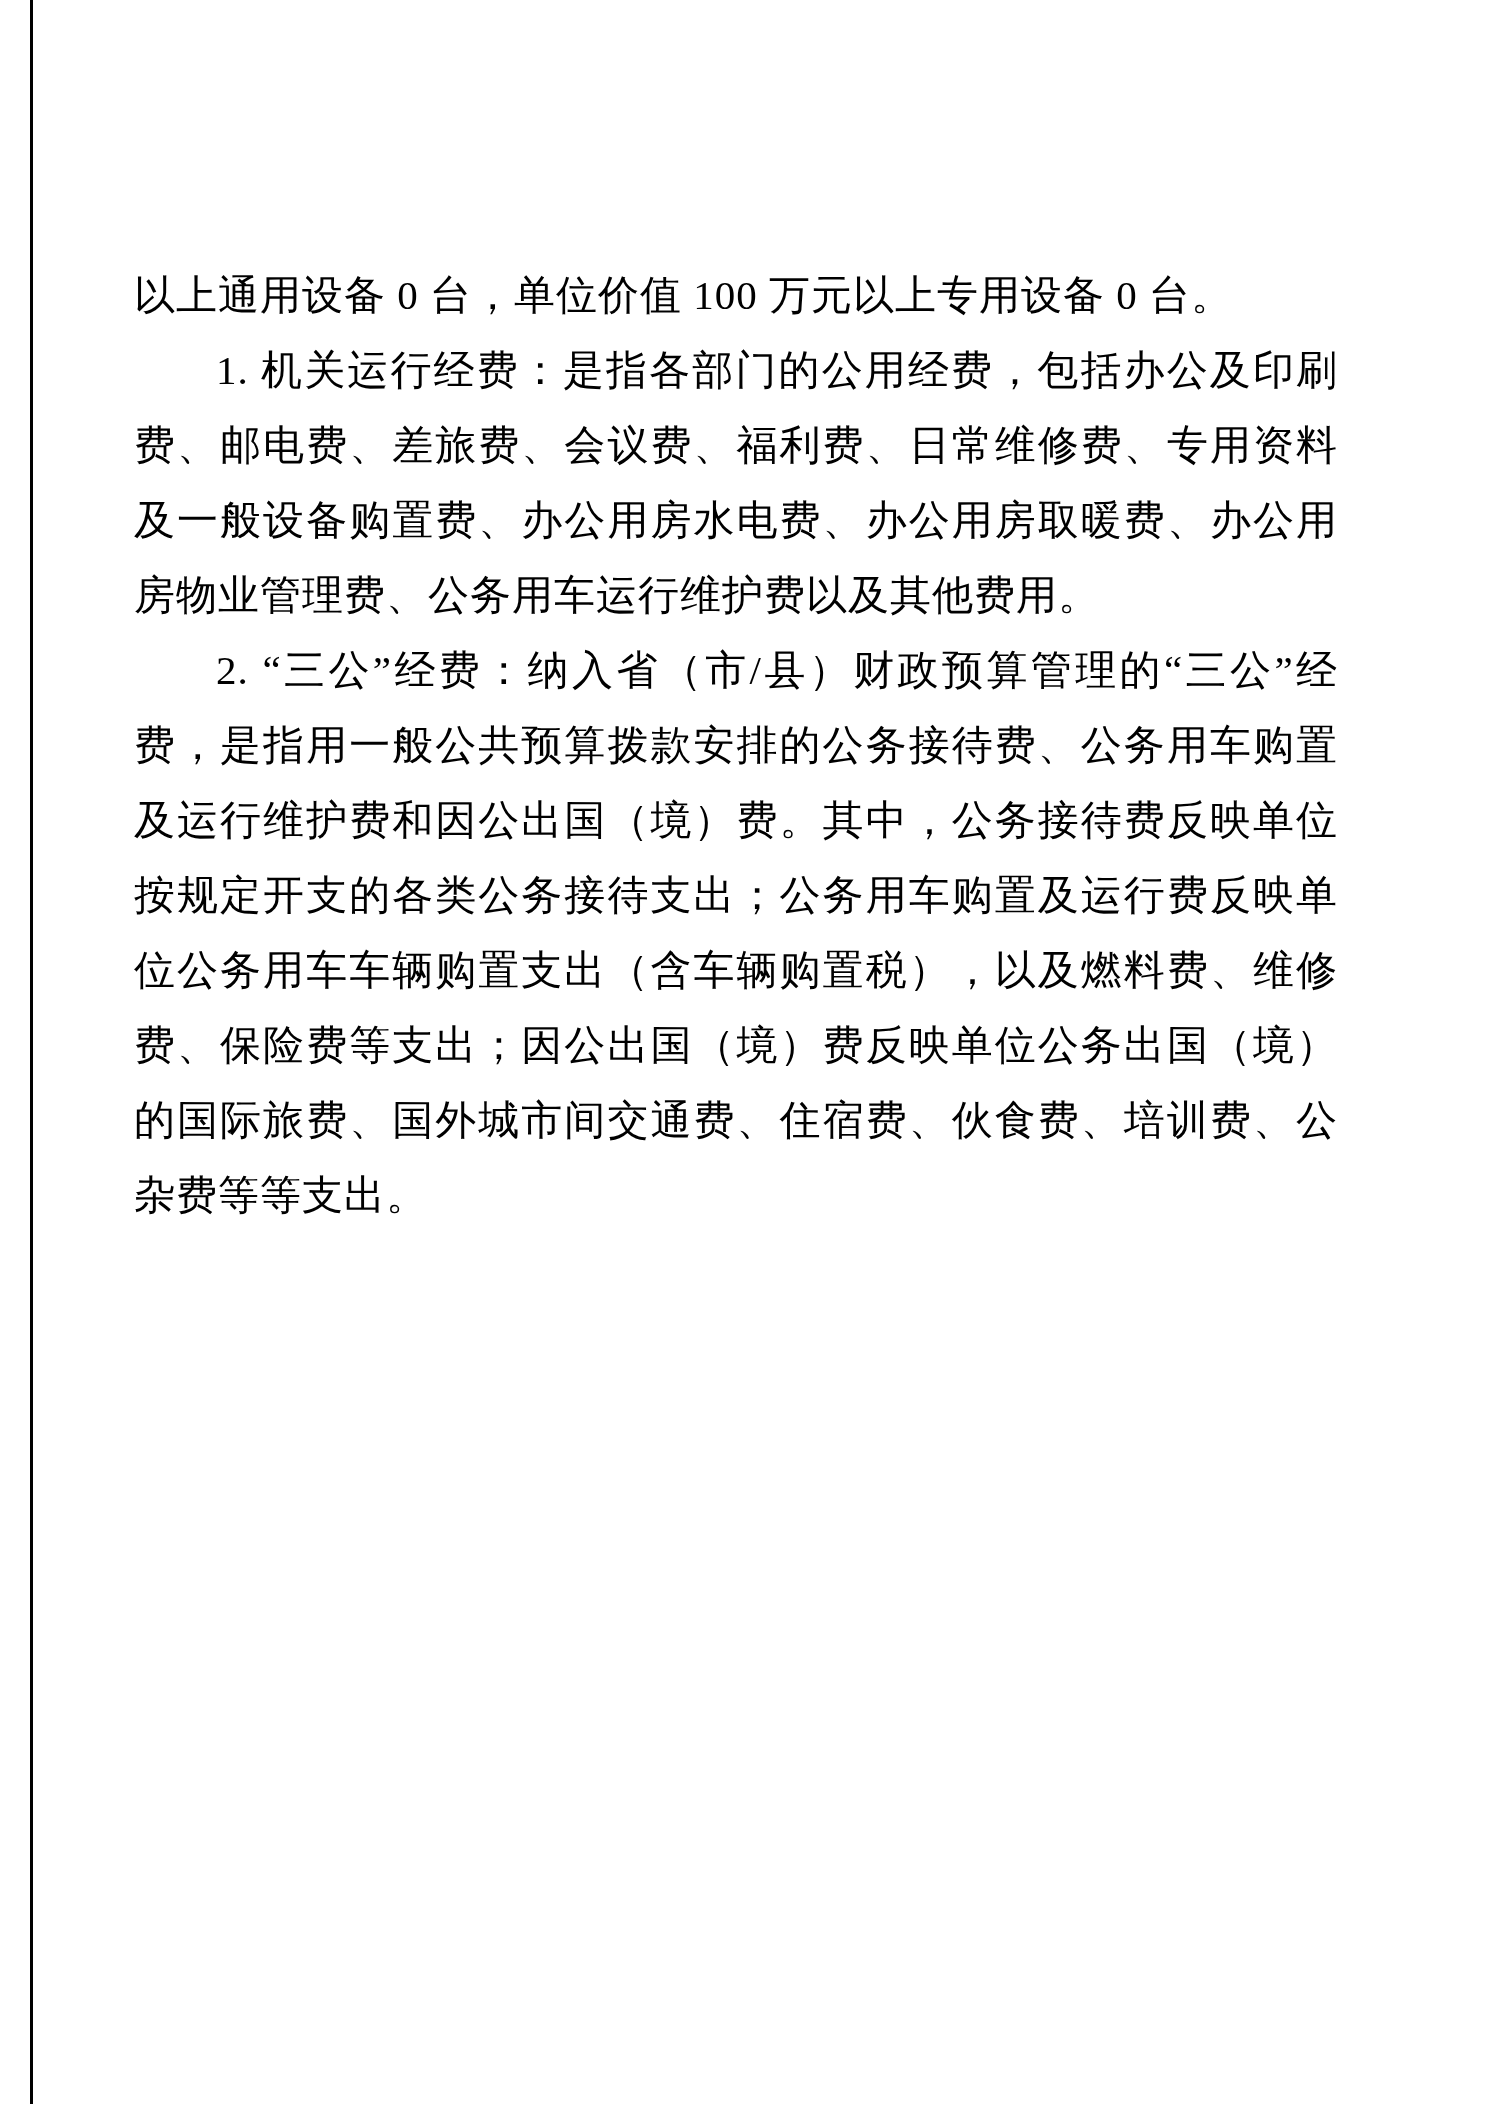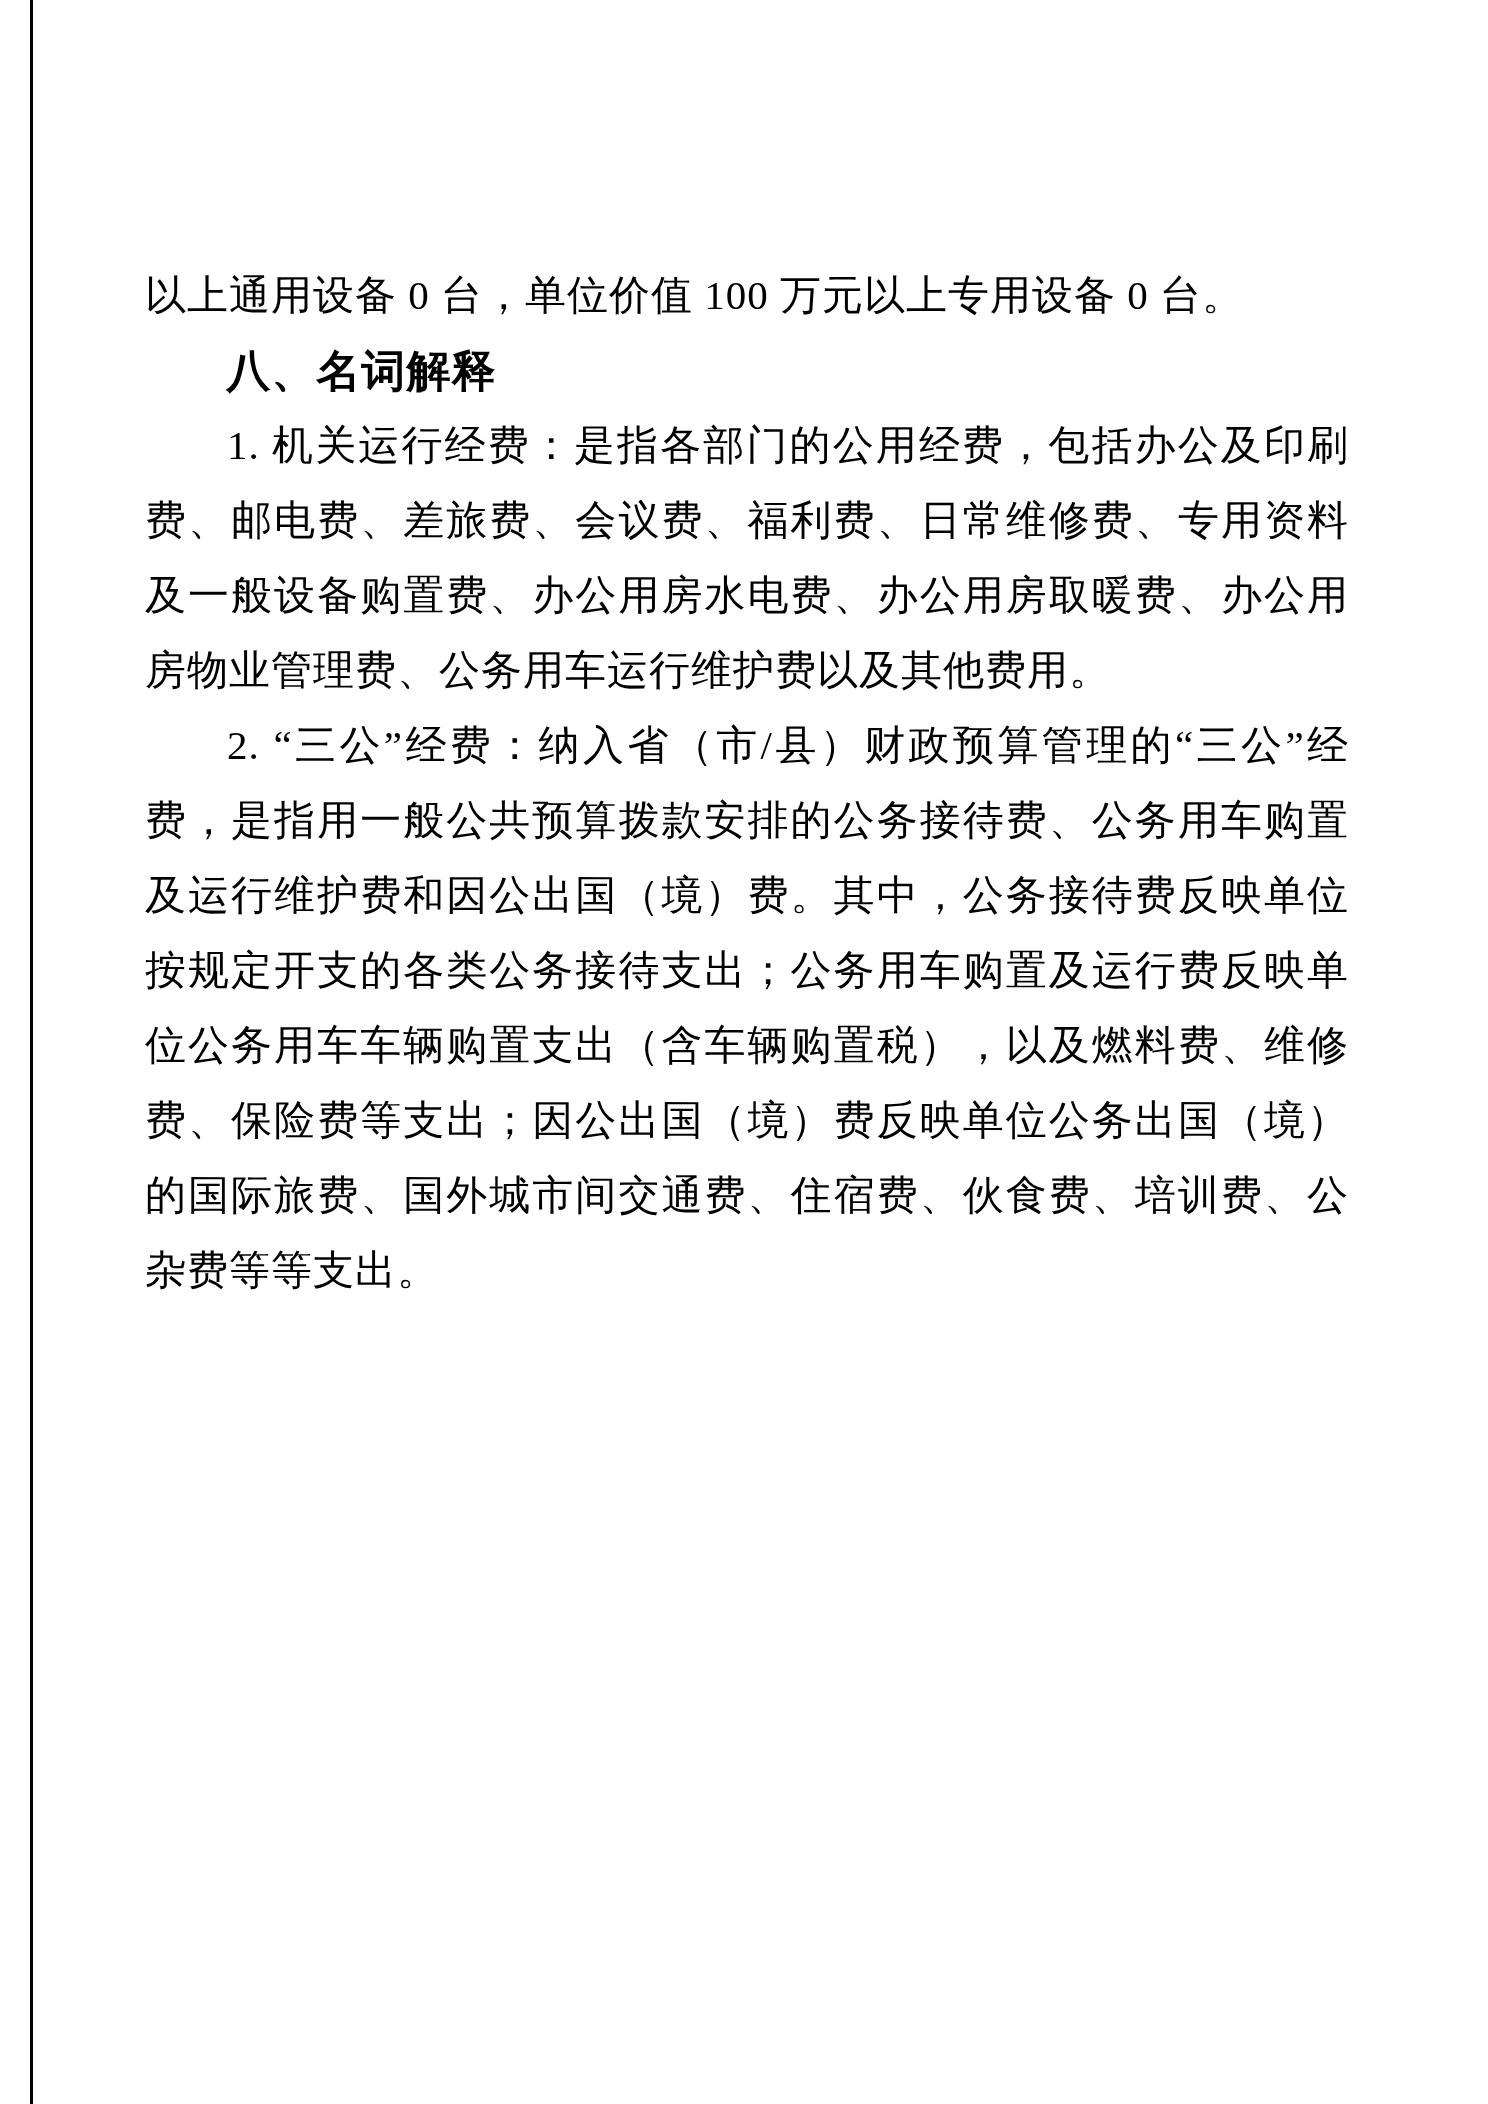--- a/index.html
+++ b/index.html
@@ -19,21 +19,21 @@
   .edge-line {
     position: absolute;
     left: 30px;
     top: 0;
     width: 3px;
     height: 2104px;
     background: #000000;
   }
   .text-block {
     position: absolute;
-    left: 145px;
+    left: 134px;
     top: 258px;
     width: 1204px;
   }
   .para {
     font-size: 41px;
     line-height: 75px;
     text-align: justify;
     text-align-last: left;
     margin: 0;
     letter-spacing: 1px;
@@ -59,21 +59,20 @@
 
 <div class="page">
 
   <div class="edge-line"></div>
 
   <div class="text-block">
 
     <p class="para">以上通用设备 0 台，单位价值 100 万元以上专用设备 0 台。</p>
 
 
-    <p class="heading">八、名词解释</p>
 
     <p class="para indent">1. 机关运行经费：是指各部门的公用经费，包括办公及印刷费、邮电费、差旅费、会议费、福利费、日常维修费、专用资料及一般设备购置费、办公用房水电费、办公用房取暖费、办公用房物业管理费、公务用车运行维护费以及其他费用。</p>
 
     <p class="para indent">2. “三公”经费：纳入省（市/县）财政预算管理的“三公”经费，是指用一般公共预算拨款安排的公务接待费、公务用车购置及运行维护费和因公出国（境）费。其中，公务接待费反映单位按规定开支的各类公务接待支出；公务用车购置及运行费反映单位公务用车车辆购置支出（含车辆购置税），以及燃料费、维修费、保险费等支出；因公出国（境）费反映单位公务出国（境）的国际旅费、国外城市间交通费、住宿费、伙食费、培训费、公杂费等等支出。</p>
 
   </div>
 
 </div>
 
 </body></html>

